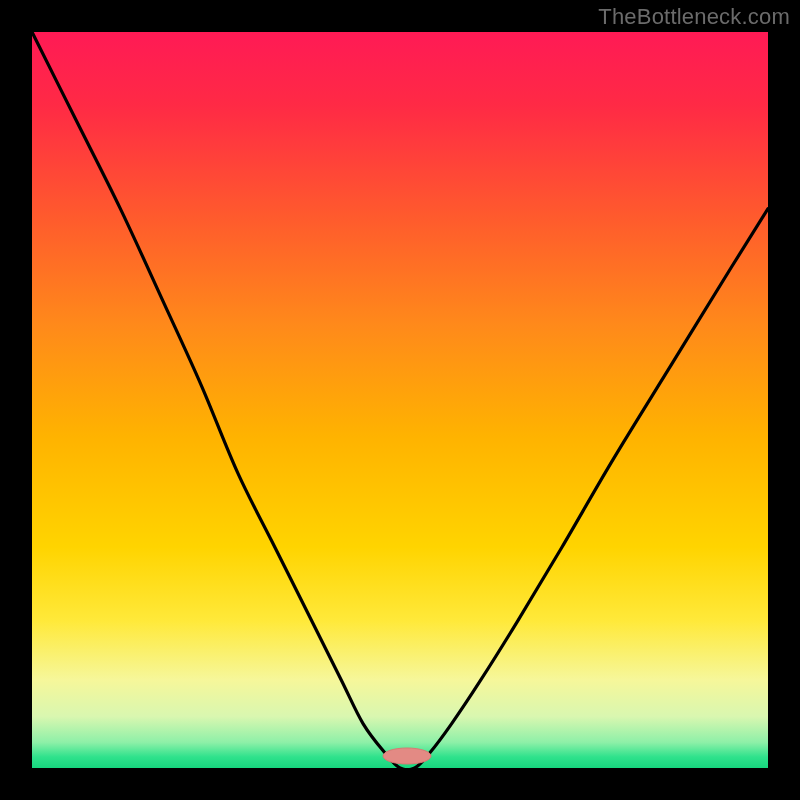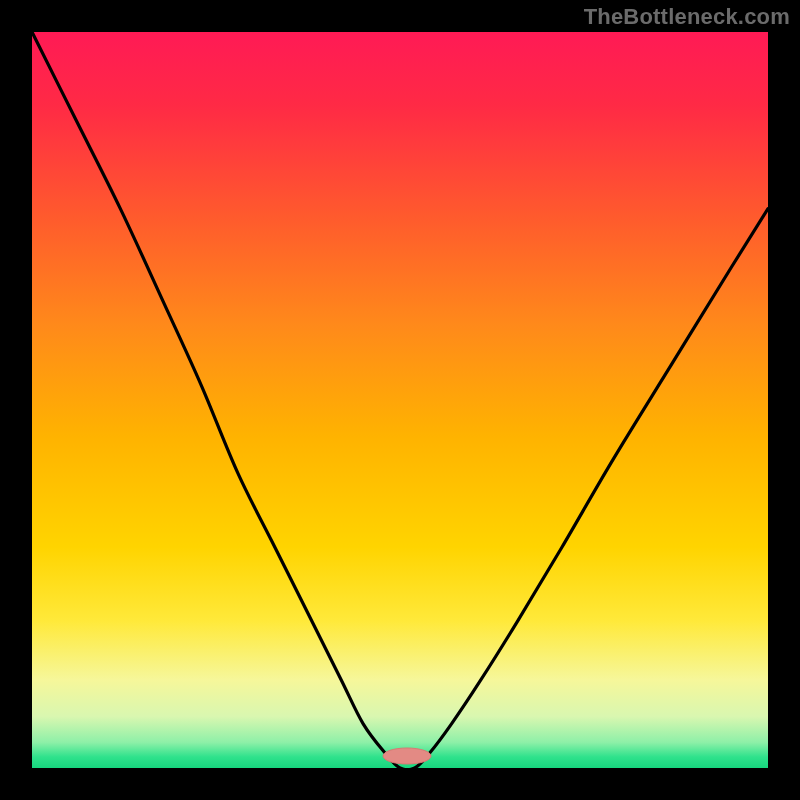--- a/index.html
+++ b/index.html
@@ -16,21 +16,21 @@
     width: 800px;
     height: 800px;
     background: #000;
   }
   .watermark {
     position: absolute;
     top: 4px;
     right: 10px;
     color: #6b6b6b;
     font-size: 22px;
-    font-weight: 700;
+    font-weight: 400;
     letter-spacing: 0.2px;
     z-index: 10;
   }
   svg {
     display: block;
   }
 </style>
 </head>
 <body>
 

